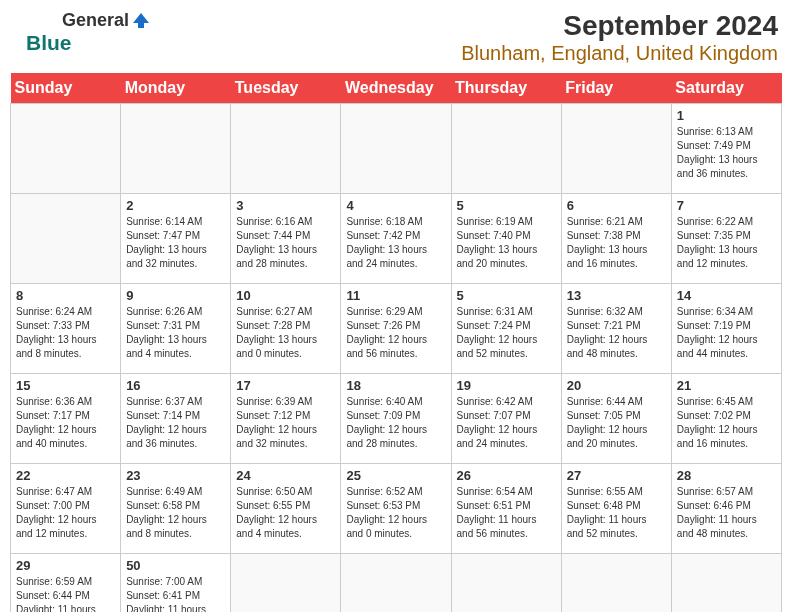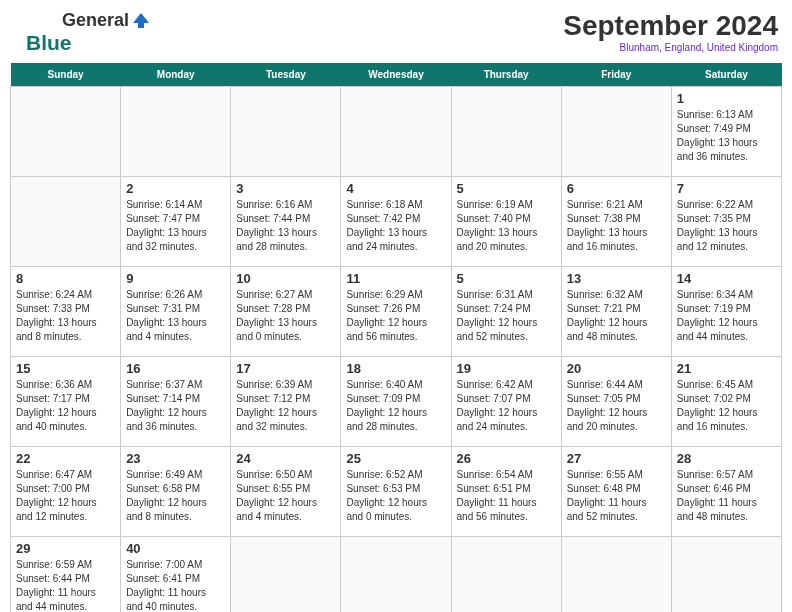--- a/index.html
+++ b/index.html
@@ -45,34 +45,34 @@
     }
     .title-section {
       text-align: right;
     }
     .month-title {
       font-size: 28px;
       font-weight: bold;
       color: #333;
     }
     .location {
-      font-size: 10px;
-      color: #6d28d9;
+      font-size: 20px;
+      color: #a16207;
     }
     .calendar {
       width: 100%;
       border-collapse: collapse;
       font-size: 11px;
     }
     .calendar th {
-      background-color: #0f766e;
+      background-color: #ef4444;
       color: white;
       padding: 6px 4px;
-      text-align: center;
-      font-size: 10px;
+      text-align: left;
+      font-size: 16px;
       font-weight: bold;
     }
     .calendar td {
       border: 1px solid #ccc;
       vertical-align: top;
       padding: 4px 5px;
       width: calc(100% / 7);
       height: 90px;
       color: #333;
       background: #fff;
@@ -253,21 +253,21 @@
           <span class="day-number">28</span>
           <div class="day-info">Sunrise: 6:57 AM<br>Sunset: 6:46 PM<br>Daylight: 11 hours and 48 minutes.</div>
         </td>
       </tr>
       <tr>
         <td>
           <span class="day-number">29</span>
           <div class="day-info">Sunrise: 6:59 AM<br>Sunset: 6:44 PM<br>Daylight: 11 hours and 44 minutes.</div>
         </td>
         <td>
-          <span class="day-number">40</span>
+          <span class="day-number">50</span>
           <div class="day-info">Sunrise: 7:00 AM<br>Sunset: 6:41 PM<br>Daylight: 11 hours and 40 minutes.</div>
         </td>
         <td class="empty"></td>
         <td class="empty"></td>
         <td class="empty"></td>
         <td class="empty"></td>
         <td class="empty"></td>
       </tr>
     </tbody>
 </table>

